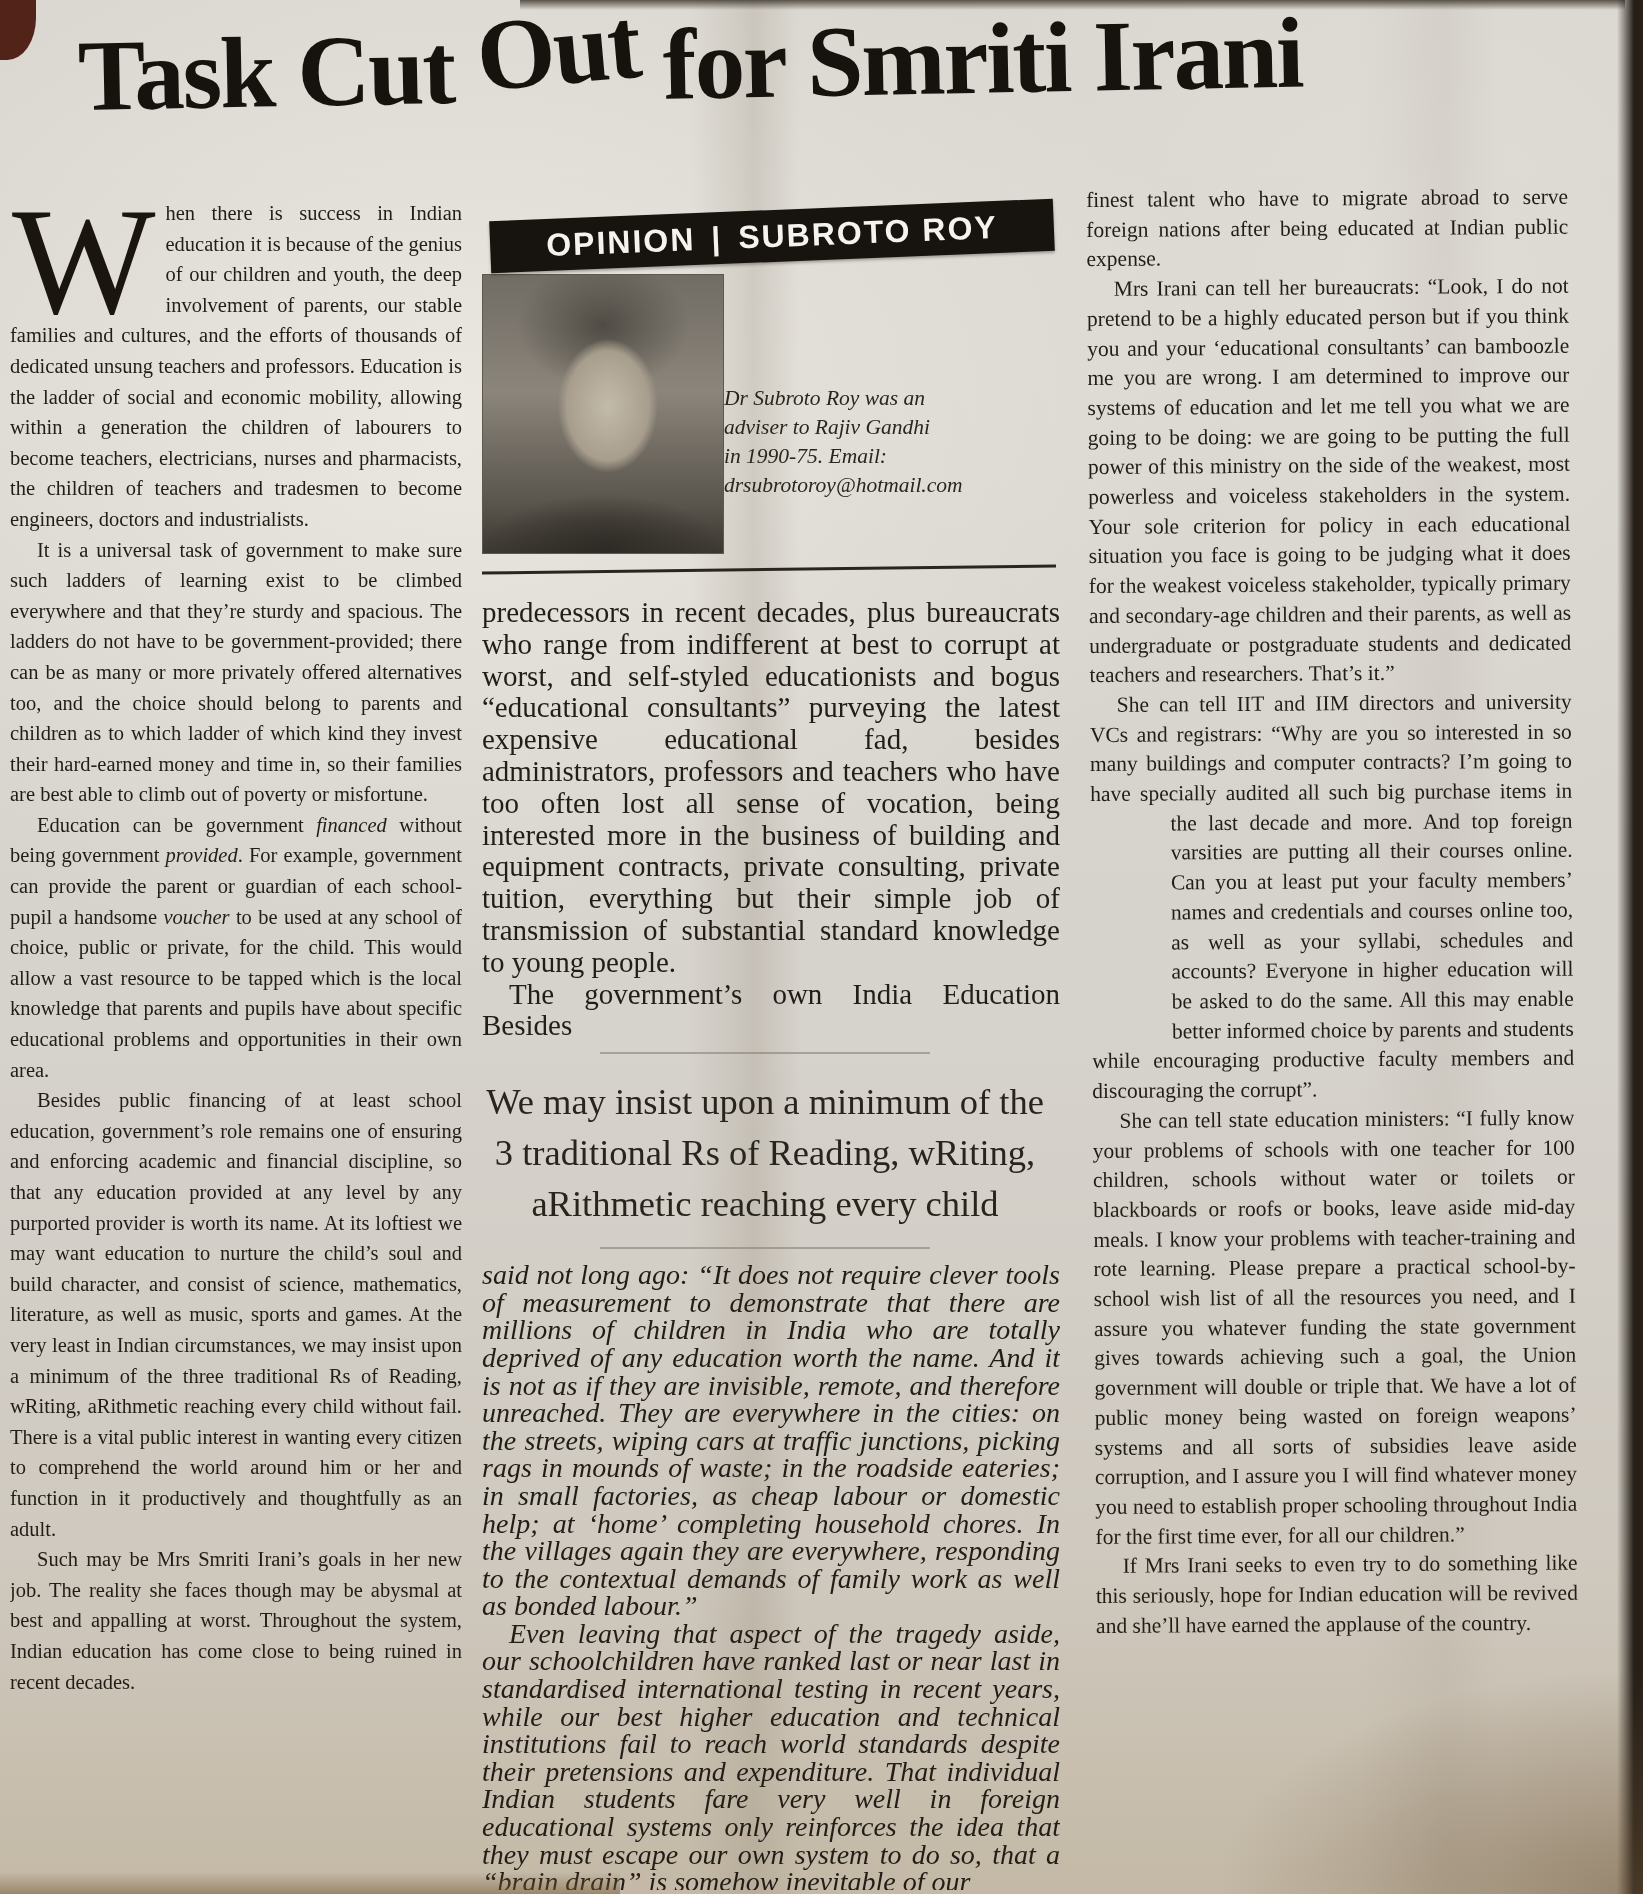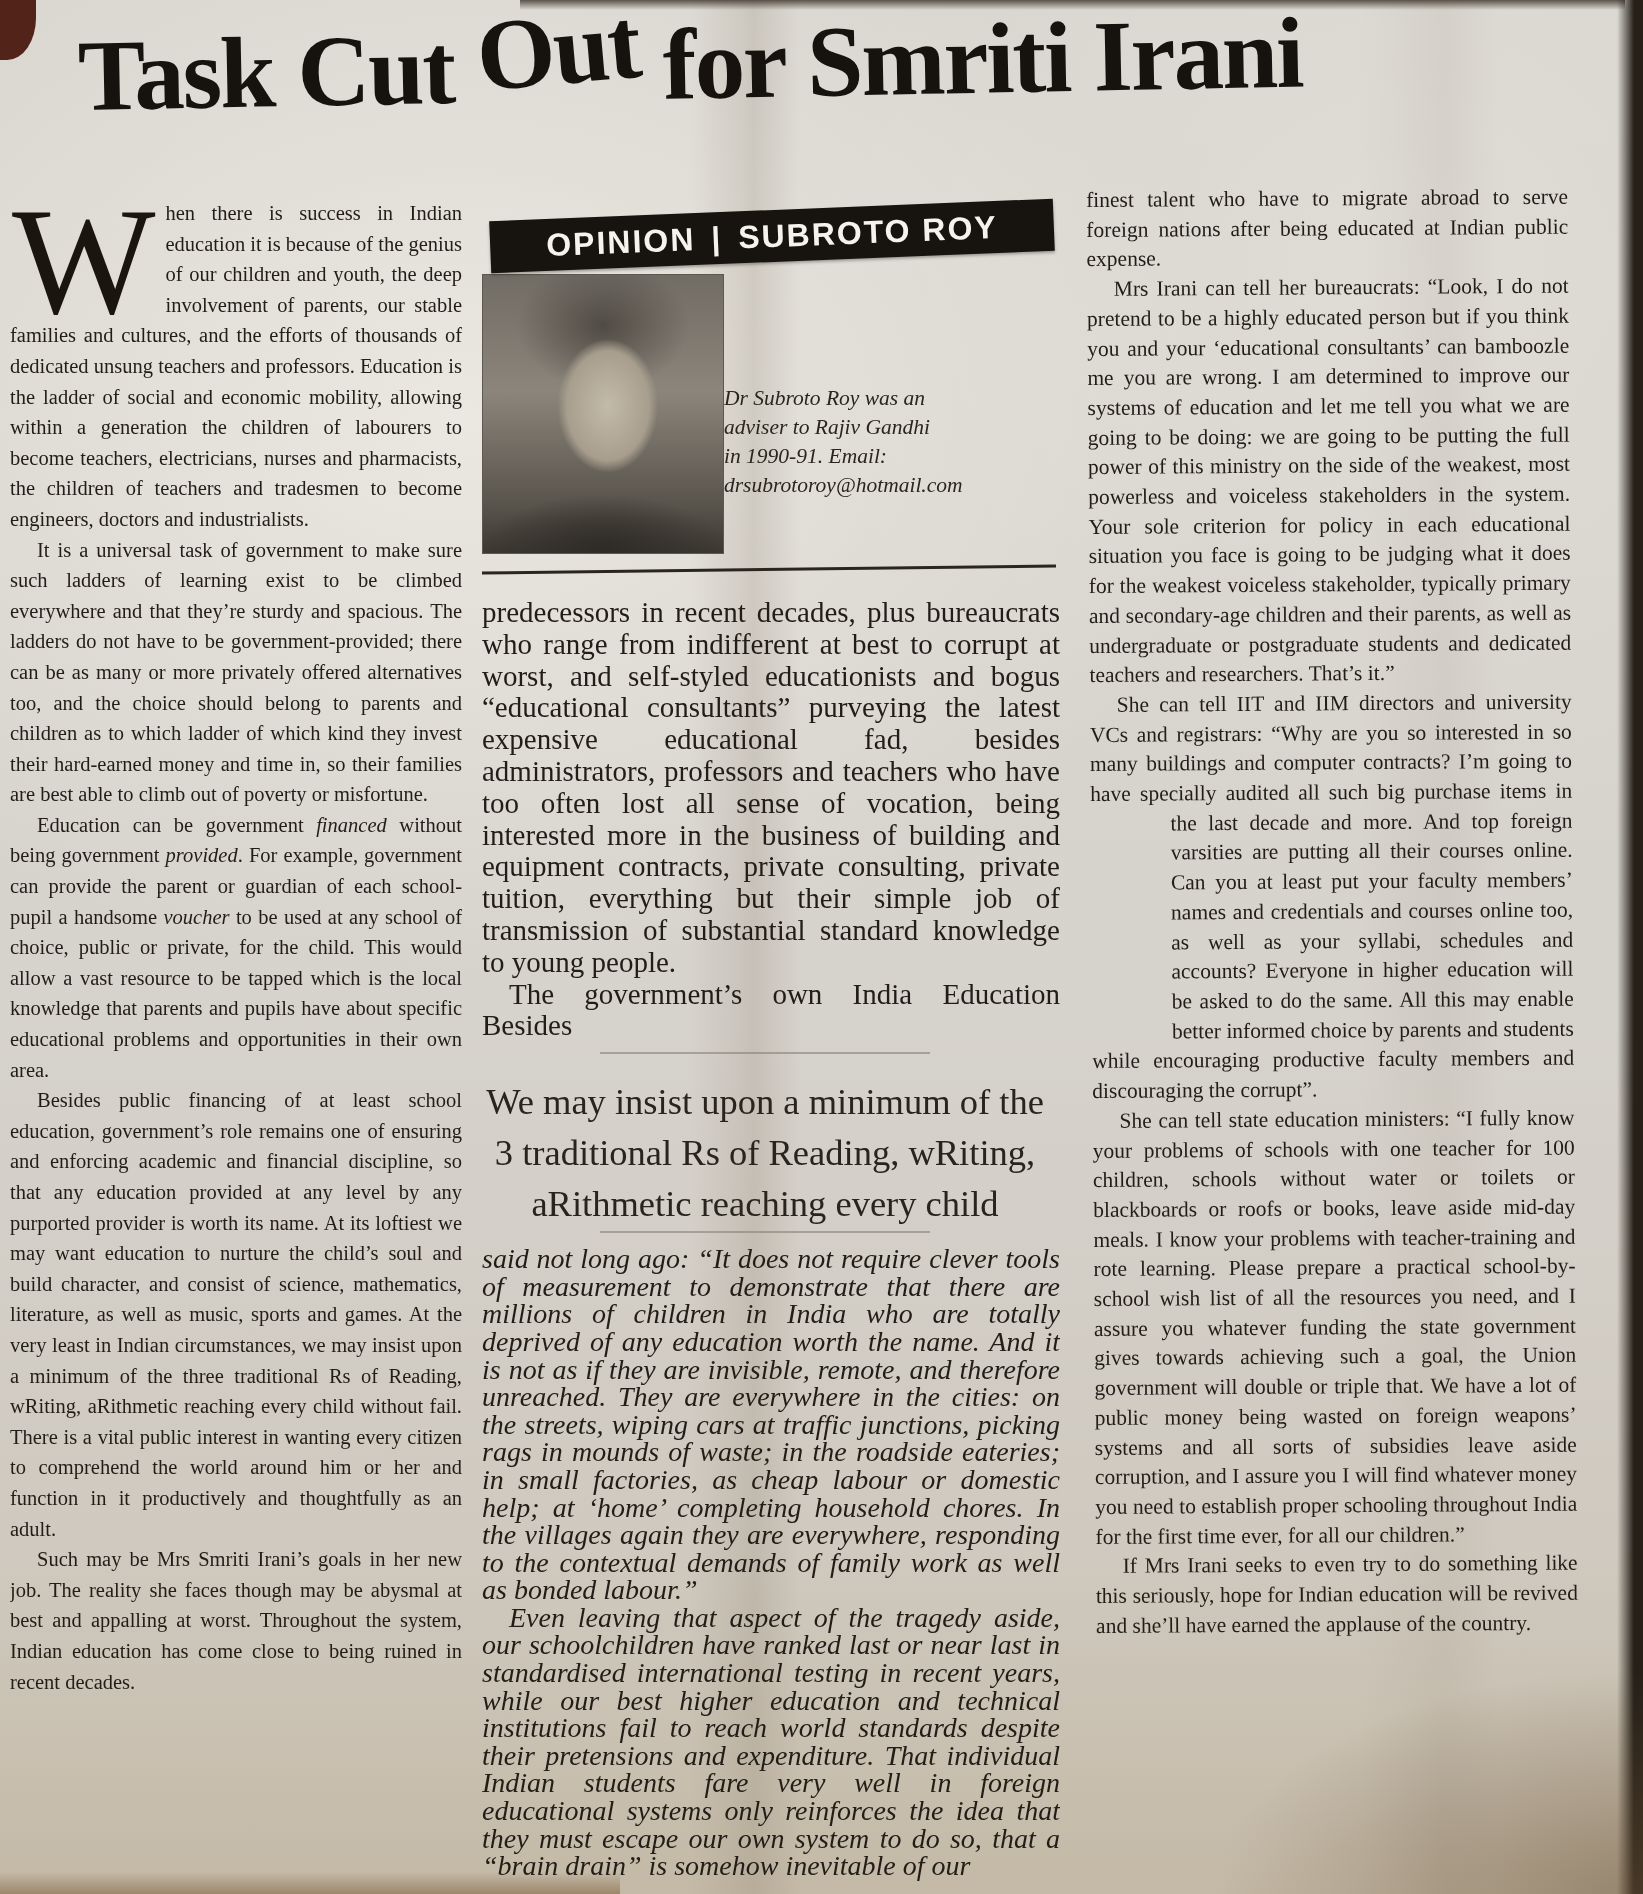--- a/index.html
+++ b/index.html
@@ -70,21 +70,21 @@
       radial-gradient(120px 90px at 50% 18%, #504b44, rgba(80,75,68,0) 72%),
       radial-gradient(150px 70px at 50% 99%, #2e2a25, rgba(46,42,37,0) 80%),
       linear-gradient(to bottom, #716c64 0%, #8b857b 42%, #57524a 84%, #3b3731 100%);
   }
   .caption { flex:1; font-style:italic; font-size:21.5px; line-height:29px; text-align:left; padding-top:110px; color:#2a251e; }
   .caption span { display:block; }
   .box-rule { border-bottom:3px solid #2a251f; margin:14px 4px 0 0; transform:rotate(-.7deg); }
 
   
   .pull-quote {
-    width:622px; margin:10px 0 12px -28px; padding:24px 0 4px; position:relative;
+    width:622px; margin:10px 0 12px -28px; padding:24px 0 20px; position:relative;
     text-align:center; font-size:36.5px; line-height:51px; color:#29241d;
   }
   .pull-quote::before, .pull-quote::after {
     content:""; position:absolute; left:50%; transform:translateX(-50%);
     width:330px; height:2px; background:rgba(130,122,110,.55);
   }
   .pull-quote::before { top:0; } .pull-quote::after { bottom:0; }
   .pull-quote span { display:block; }
 
   .quote-spacer { float:left; width:80px; height:208px; }
@@ -113,21 +113,21 @@
       <span>OPINION</span>
       <span>|</span>
       <span>SUBROTO ROY</span>
     </div>
 
     <div class="photo-row">
       <div class="photo"></div>
       <div class="caption">
         <span>Dr Subroto Roy was an</span>
         <span>adviser to Rajiv Gandhi</span>
-        <span>in 1990-91. Email:</span>
+        <span>in 1990-75. Email:</span>
         <span>drsubrotoroy@hotmail.com</span>
       </div>
     </div>
     <div class="box-rule"></div>
 
     <div class="top-text">
       <p class="first">predecessors in recent decades, plus bureaucrats who range from indifferent at best to corrupt at worst, and self-styled educationists and bogus “educational consultants” purveying the latest expensive educational fad, besides administrators, professors and teachers who have too often lost all sense of vocation, being interested more in the business of building and equipment contracts, private consulting, private tuition, everything but their simple job of transmission of substantial standard knowledge to young people.</p>
       <p class="indent">The government’s own India Education Besides</p>
     </div>
 

